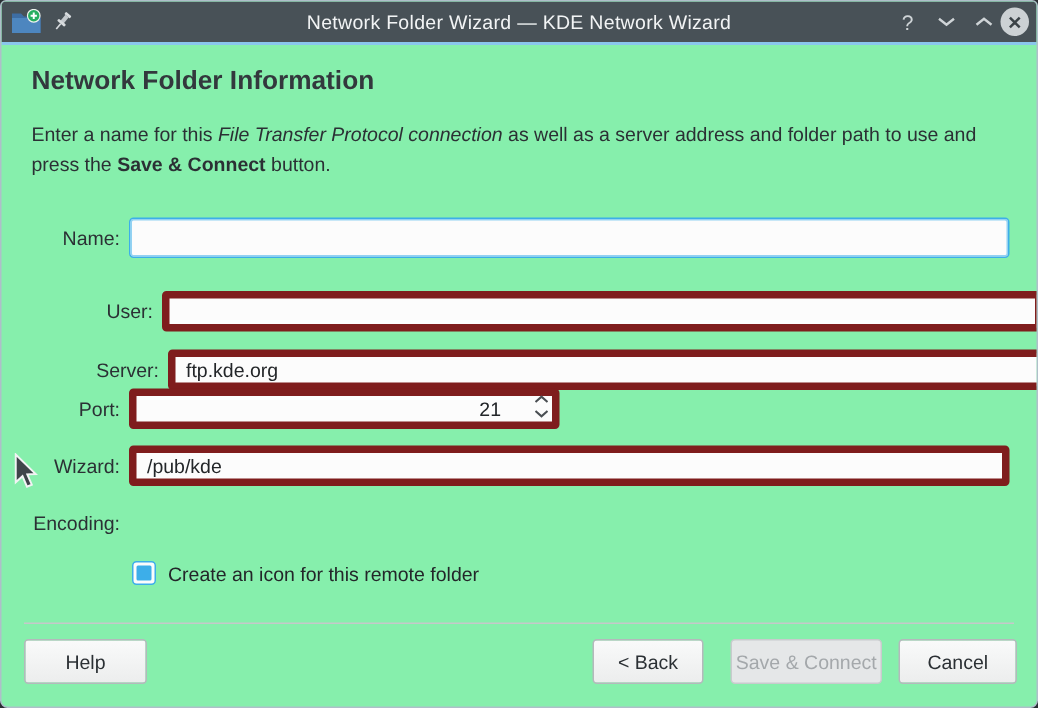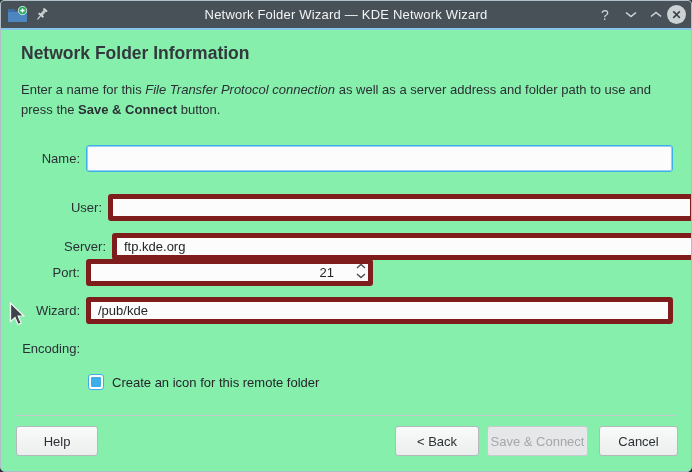--- a/index.html
+++ b/index.html
@@ -75,21 +75,21 @@
   .check-label { margin-left:8px; font-size:13px; color:#232629; }
   
   .separator { position:absolute; left:15px; right:15px; top:414px; height:1px; background:#c6c8ca; }
   .btn {
     position:absolute; top:425px; height:30px;
     background:linear-gradient(#f9fafa,#eceded); border:1px solid #b4b9bc; border-radius:3px;
     font-size:13px; color:#2b3034; display:flex; align-items:center; justify-content:center;
     font-family:"Liberation Sans", sans-serif;
   }
   .btn-help   { left:15px;  width:82px; }
-  .btn-back   { left:394px; width:84px; }
+  .btn-back   { left:394px; width:74px; }
   .btn-save   { left:486px; width:101px; background:#e5e7e8; border-color:#c8cbcd; color:#a4a8ab; }
   .btn-cancel { left:598px; width:79px; }
   
   .cursor { position:absolute; left:8px; top:301px; pointer-events:none; }
 </style>
 </head>
 <body>
 
 <div class="window">
 

